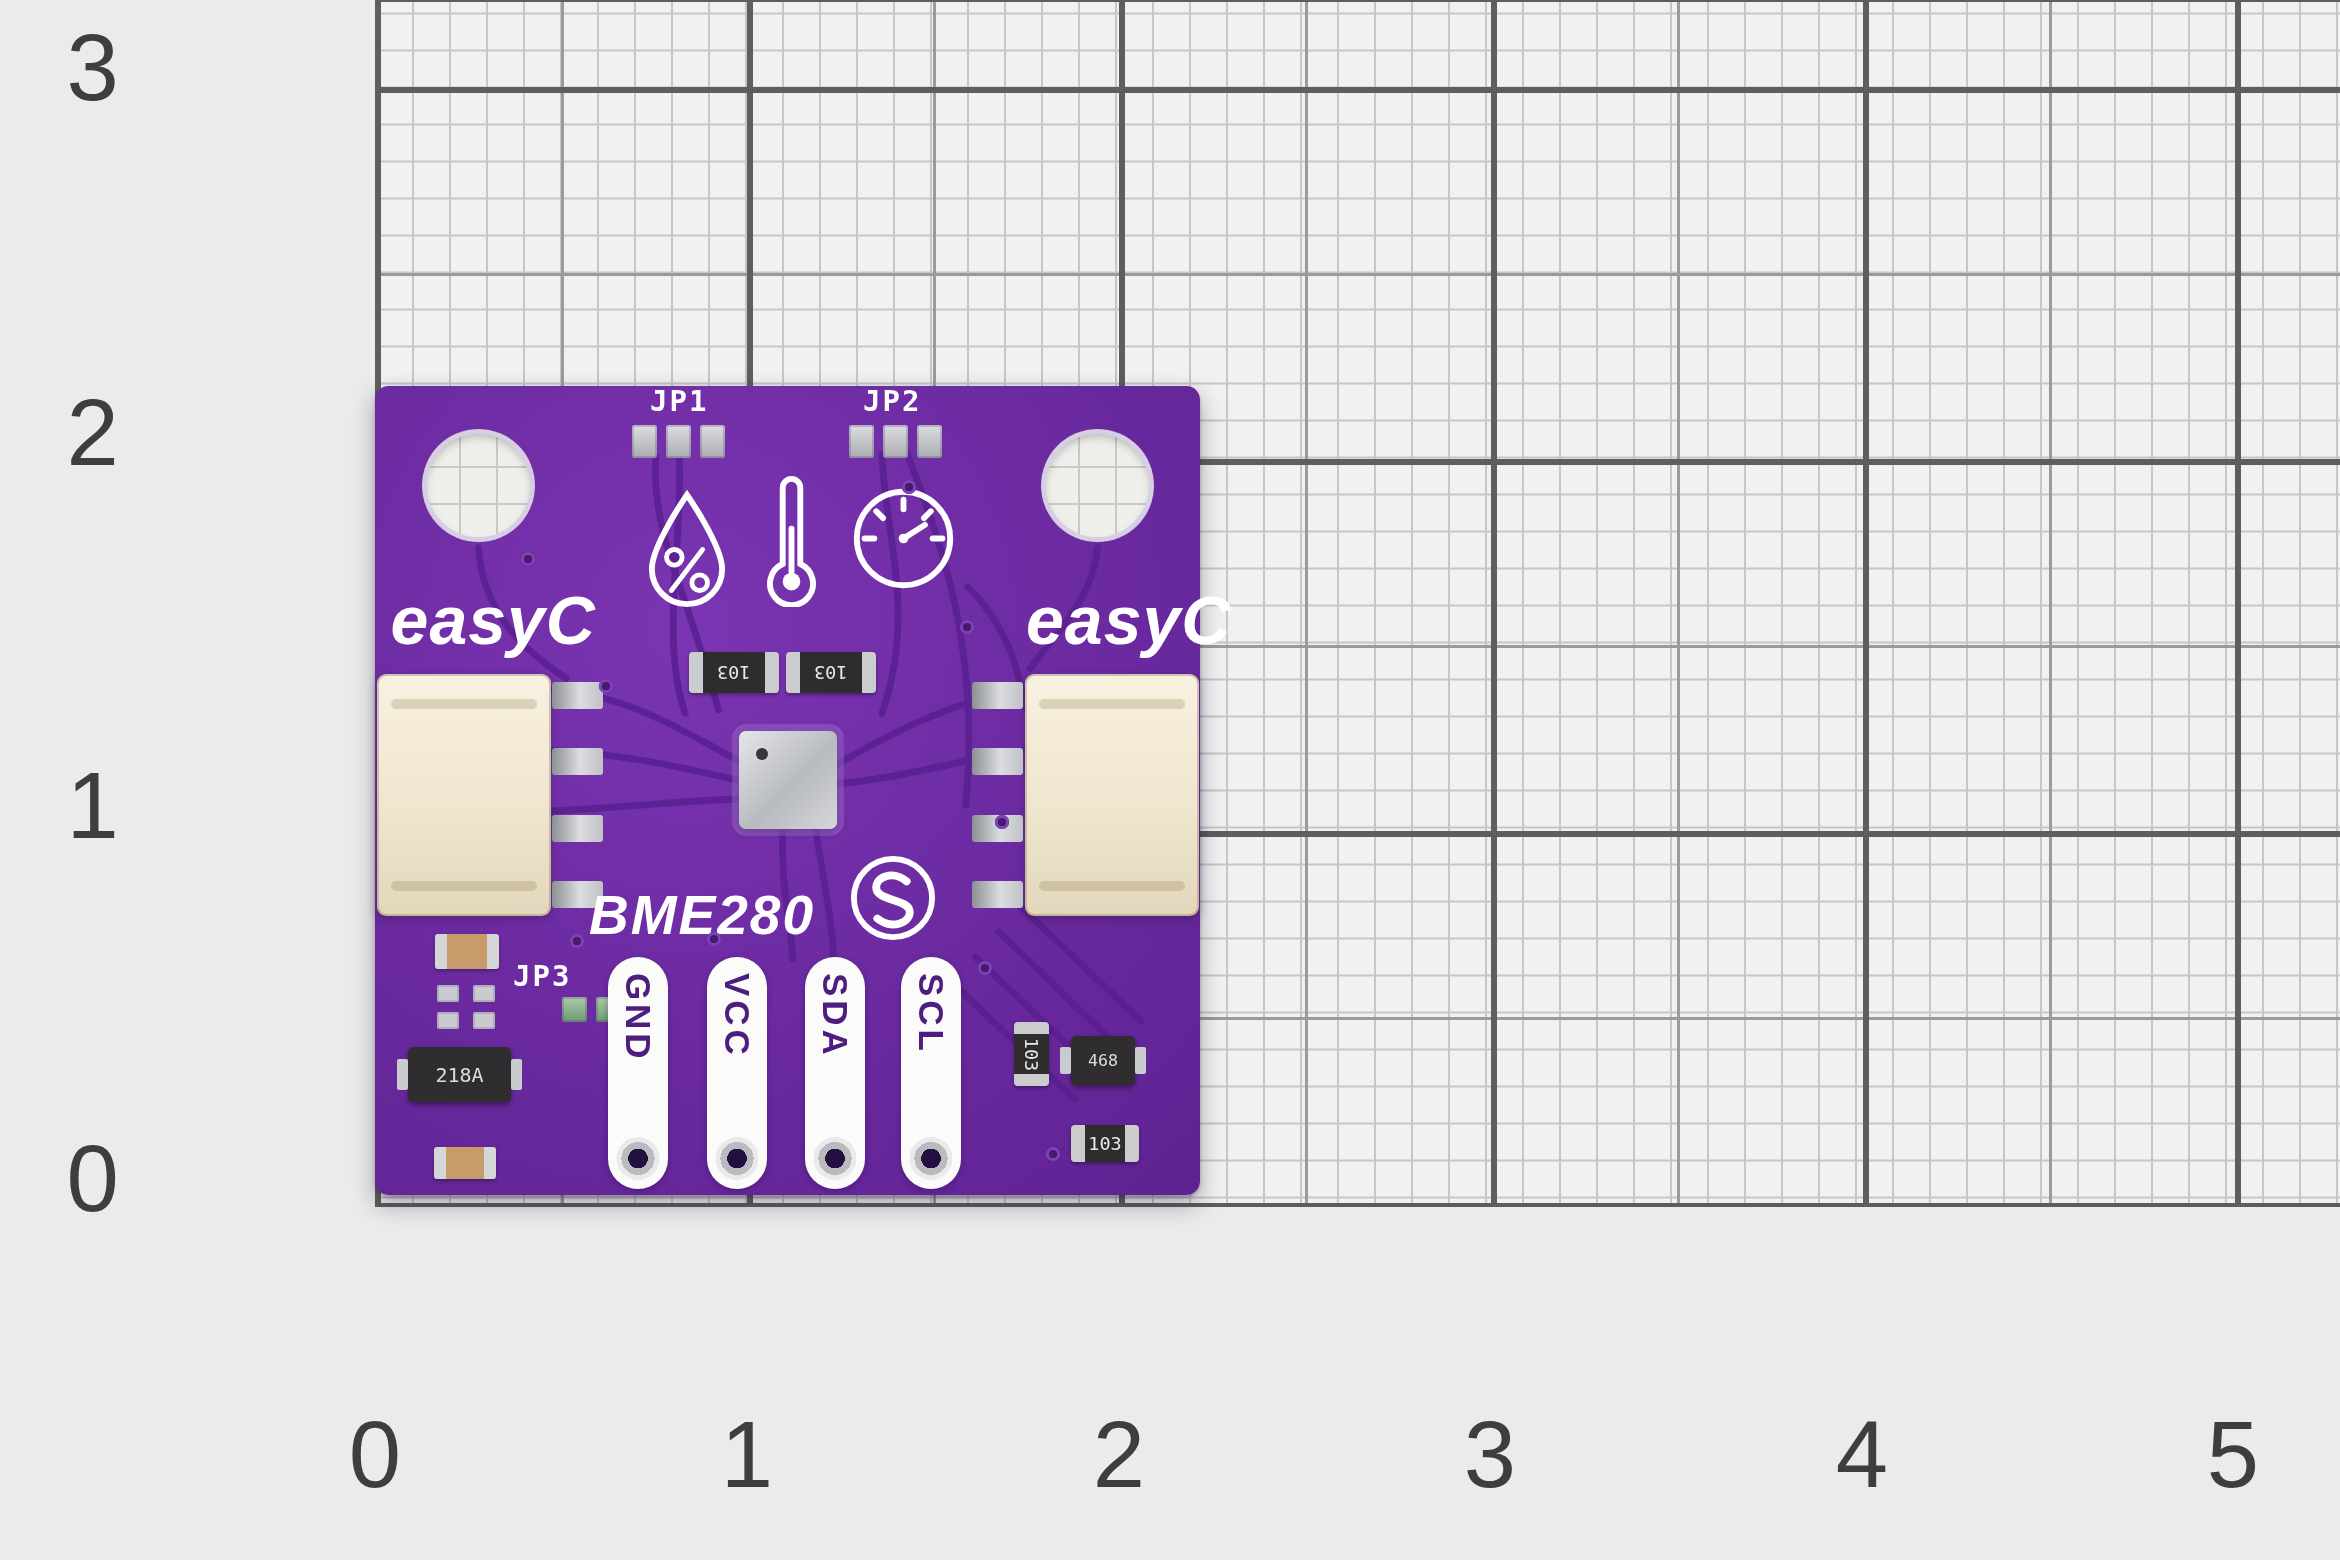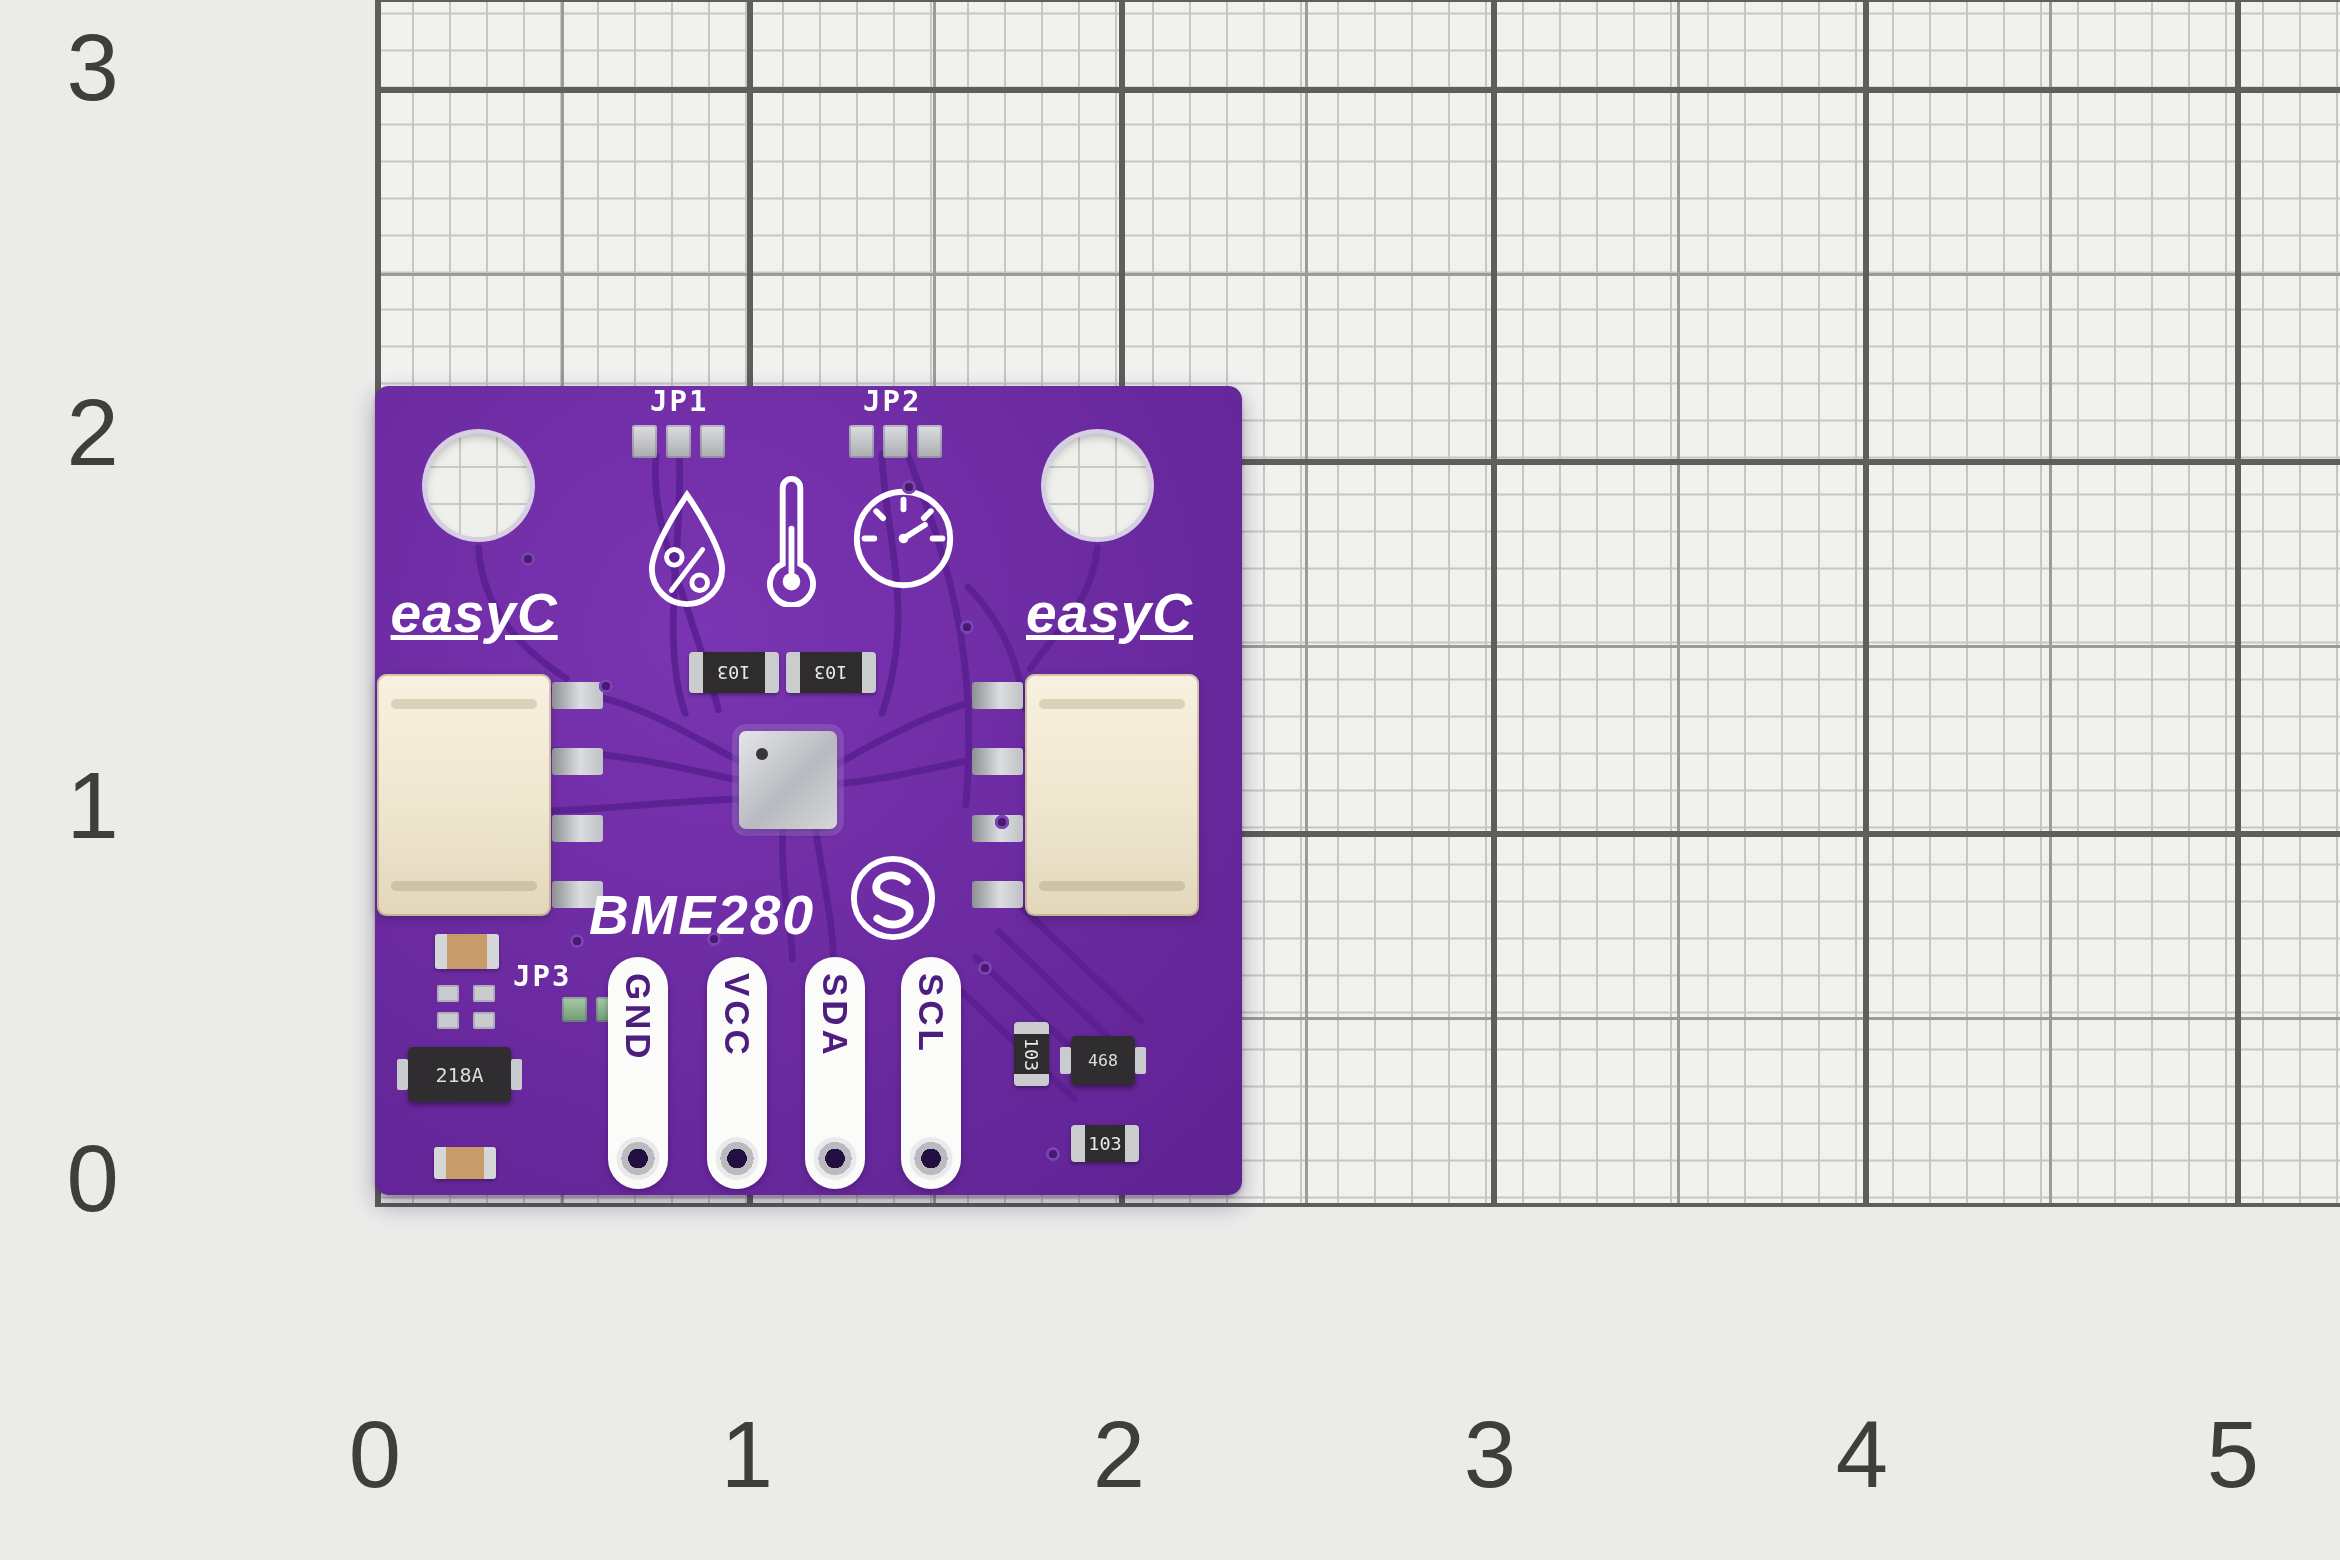--- a/index.html
+++ b/index.html
@@ -20,39 +20,39 @@
     background-position: 0 0, 0 87px, 0 0, 0 87px, 0 0, 0 12.5px;
   }
 
   
   .rnum { position:absolute; font-size:94px; line-height:1; color:#3e3e3c; width:156px; text-align:center; }
   .vnum { left:14.6px; }
 
   
   .pcb { position:absolute; left:375px; top:386px; width:825px; height:809px;
          background: radial-gradient(circle at 38% 30%, #7a35b2 0%, #6b2aa0 55%, #5e2292 100%);
-         border-radius:13.7px; box-shadow: 0 9.8px 23.4px rgba(40,20,70,.35), 0 2px 3.9px rgba(0,0,0,.25); padding-left: 42px; }
+         border-radius:13.7px; box-shadow: 0 9.8px 23.4px rgba(40,20,70,.35), 0 2px 3.9px rgba(0,0,0,.25); }
   .traces { position:absolute; left:0; top:0; width:825px; height:809px; }
 
   .hole { position:absolute; width:113px; height:113px; border-radius:50%;
           background-color:#efefec;
           background-image:
             repeating-linear-gradient(to right,#c9c9c7 0 2px, transparent 2px 37px),
             repeating-linear-gradient(to bottom,#c9c9c7 0 2px, transparent 2px 37px);
           box-shadow: inset 0 0 0 4.9px #d6cfe4, inset 0 4.9px 11.7px rgba(0,0,0,.35); }
 
   .jp-label { position:absolute; font-size:29px; font-weight:700; color:#fff;
               font-family:"DejaVu Sans Mono", monospace; letter-spacing:2px; }
   .jp-pads { position:absolute; display:flex; gap:8.8px; }
   .pad { width:25px; height:33px; background:linear-gradient(#dddee0,#aaacb0);
          border-radius:2.9px; box-shadow: inset 0 0 0 2px rgba(80,50,120,.25); }
   .pad.green { background:linear-gradient(#a9cba9,#6f9a72); }
 
-  .easyc { position:absolute; font-size:55px; font-weight:700; font-style:italic;
-           color:#fff; letter-spacing:1px;text-decoration:underline; }
+  .easyc { position:absolute; font-size:68px; font-weight:700; font-style:italic;
+           color:#fff; letter-spacing:1px; }
 
   .connector { position:absolute; top:288px; width:174px; height:242px;
                background:linear-gradient(180deg,#f8f1e0 0%, #efe6cf 55%, #e2d7bb 100%);
                border-radius:9.8px;
                box-shadow: inset 0 0 0 2px rgba(150,130,90,.4), 0 3.9px 9.8px rgba(40,20,60,.3); }
   .connector .groove { position:absolute; left:13.7px; right:13.7px; height:9.8px;
                background:rgba(140,120,80,.25); border-radius:4.9px; }
   .conn-pins { position:absolute; top:296px; height:226px; display:flex;
                flex-direction:column; justify-content:space-between; }
   .conn-pin { width:51px; height:27px; border-radius:2.9px;

